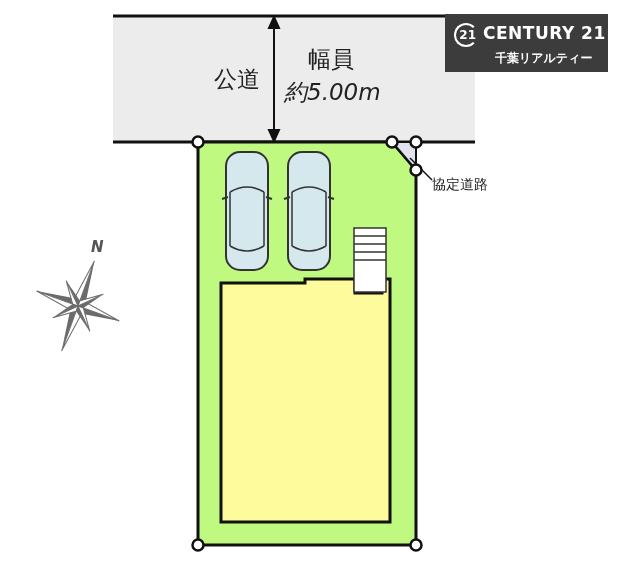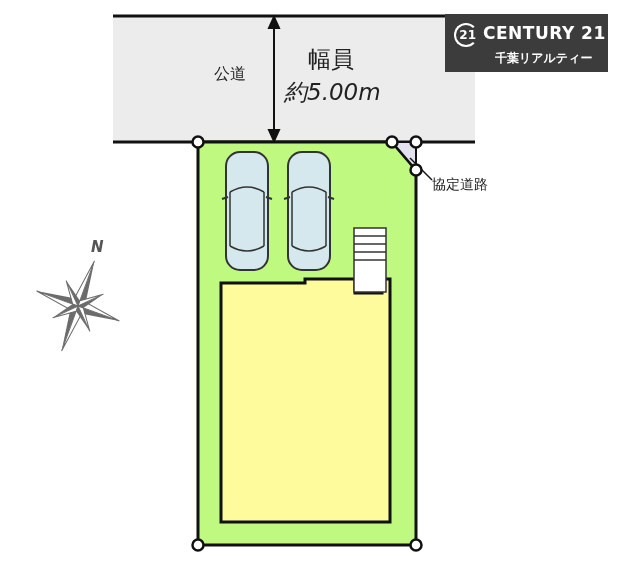--- a/index.html
+++ b/index.html
@@ -1,19 +1,19 @@
 <!DOCTYPE html>
 <html><head>
 <meta charset="utf-8">
 <style>
   html, body { margin:0; padding:0; background:#ffffff; }
   body { width:620px; height:578px; position:relative; overflow:hidden; font-family:"DejaVu Sans", sans-serif; }
   #plan { position:absolute; left:0; top:0; width:620px; height:578px; }
   .lbl { position:absolute; color:#222; white-space:nowrap; }
-  #road-label { left:214px; top:64px; font-size:16px; }
+  #road-label { left:214px; top:64px; font-size:23px; }
   #width-title { left:308px; top:44px; font-size:23px;text-align:center; }
   #width-value { left:284px; top:77px; font-size:23px;font-style:italic; }
   #agreement-label { left:432px; top:176px; font-size:14px; }
   #logo { position:absolute; left:445px; top:14px; width:163px; height:58px; background:#3c3c3c; color:#fff; }
   #logo-mark { position:absolute; left:9px; top:9px; width:20px; height:20px; border:2px solid #fff; border-radius:50%; border-right-color:transparent; font-size:12px; font-weight:bold; line-height:20px; text-align:right; }
   #logo-brand { position:absolute; left:38px; top:9px; font-size:17px; font-weight:bold; letter-spacing:0.5px;text-align:center; }
   #logo-sub { position:absolute; left:50px; top:36px; font-size:12px; font-weight:bold; }
   #north-label { position:absolute; left:91px; top:238px; font-size:15px; font-style:italic; font-weight:bold; color:#555; }
 </style>
 </head>

